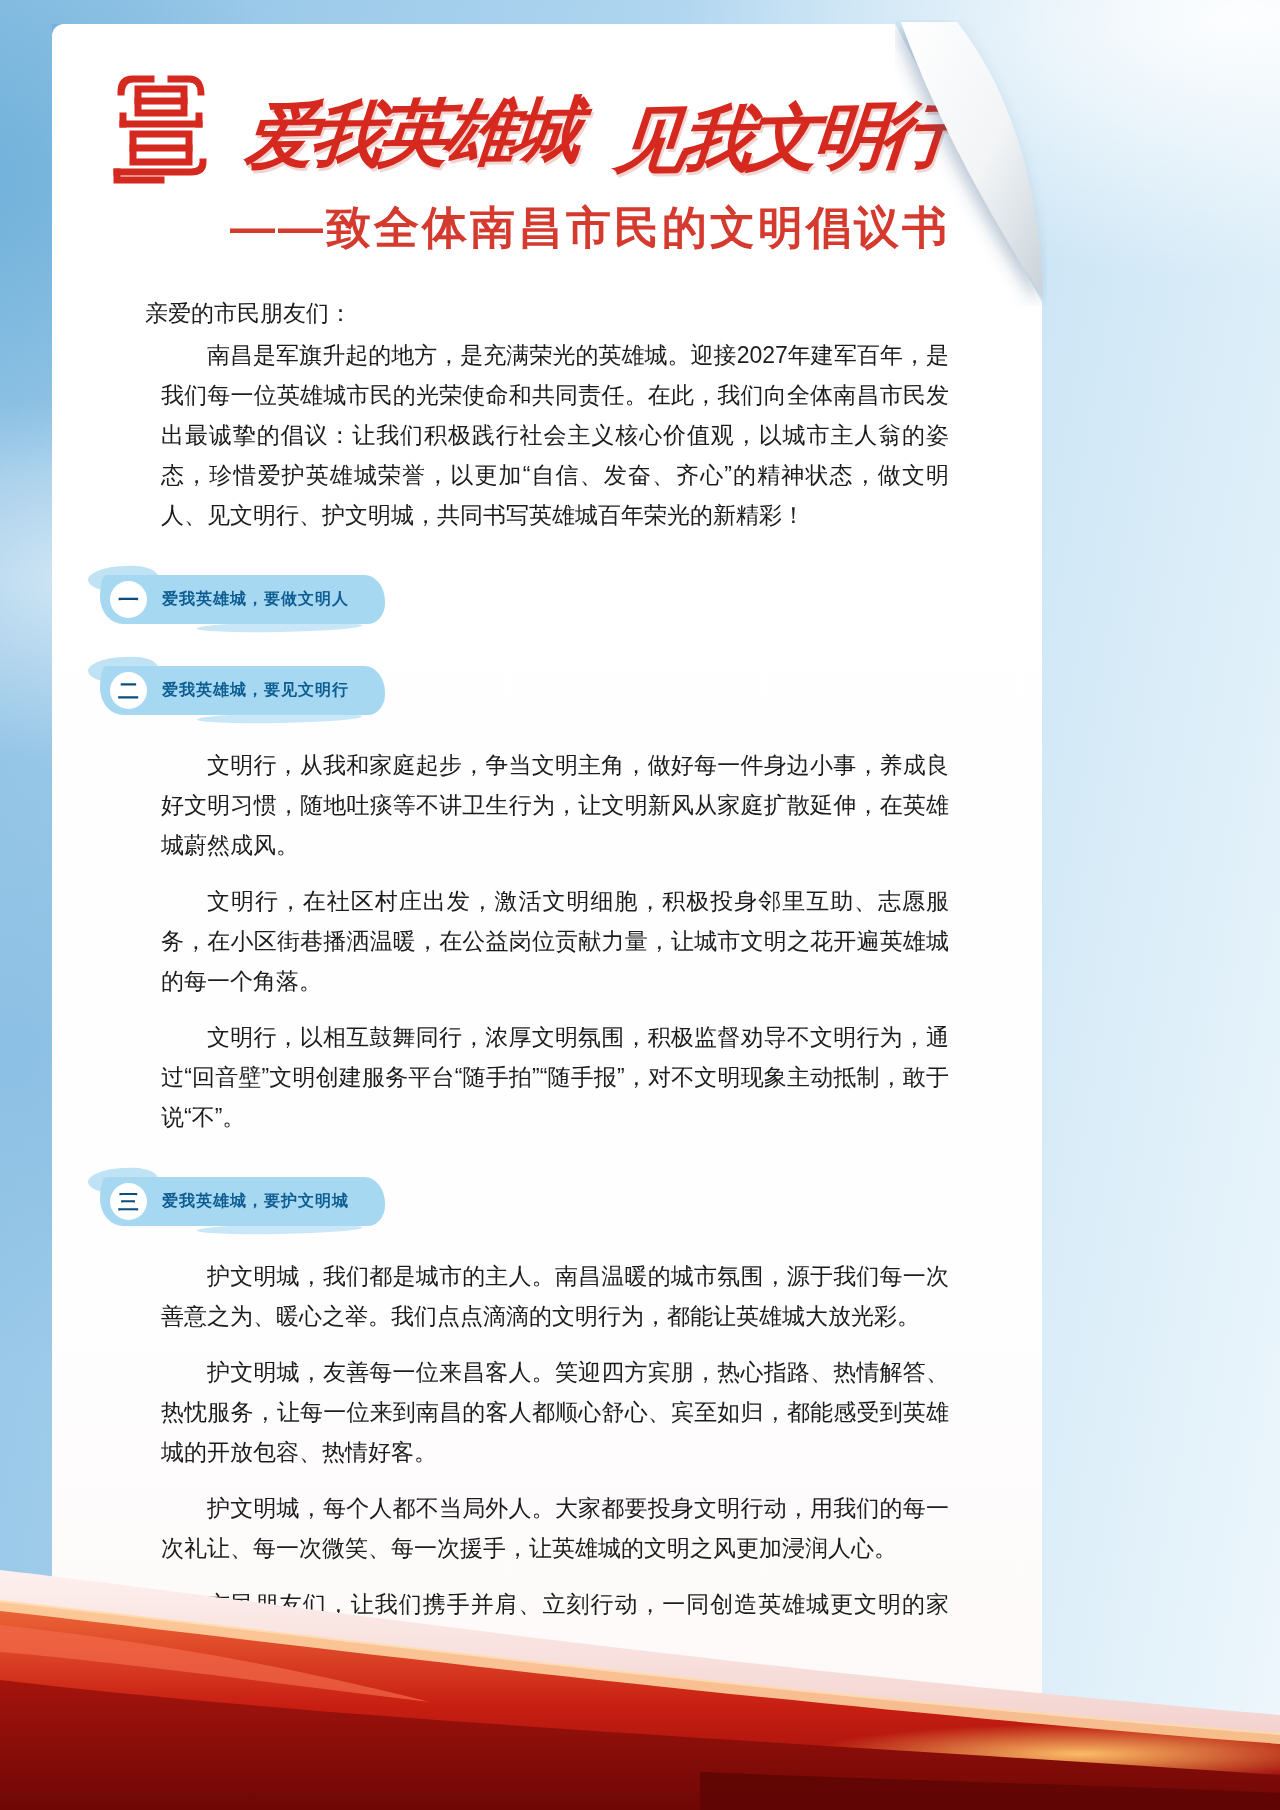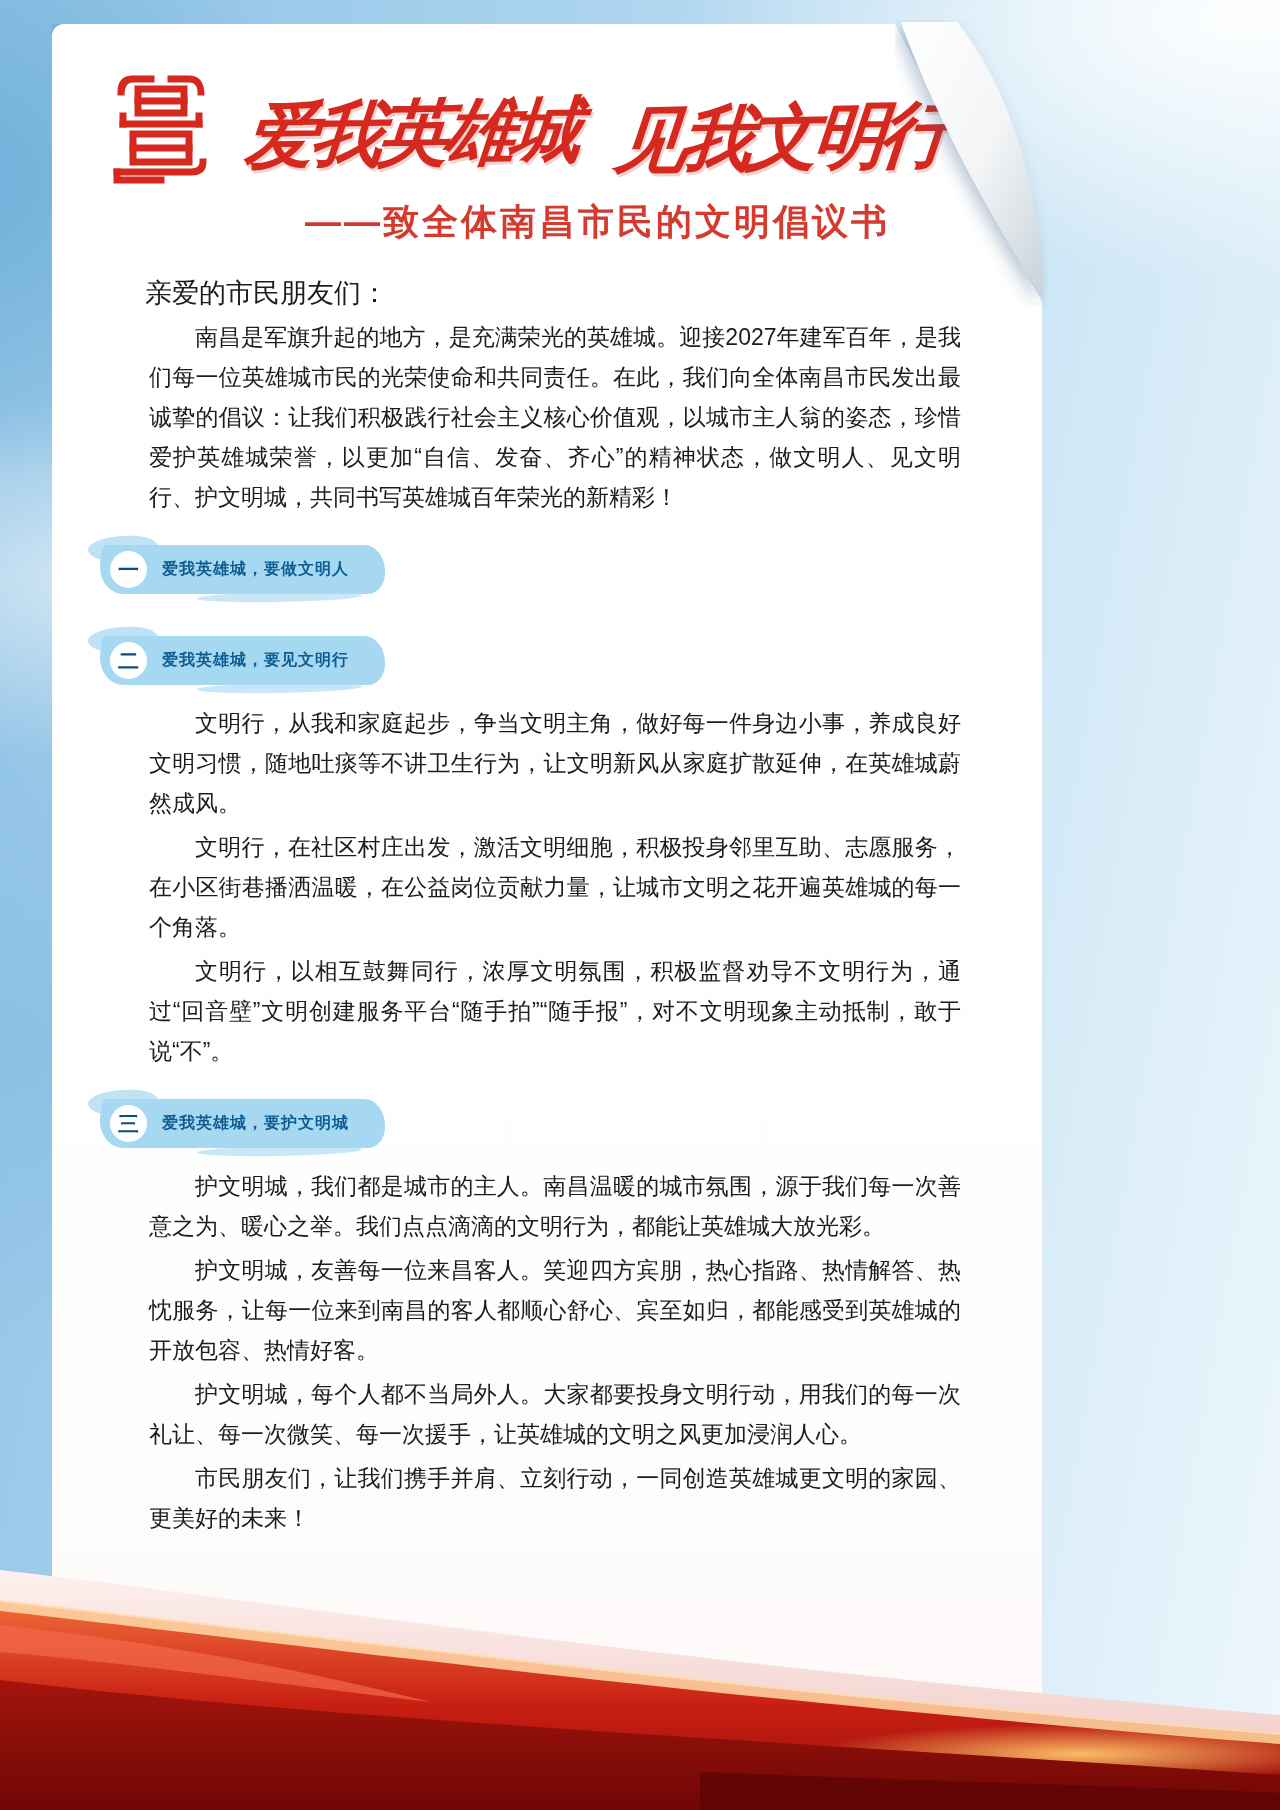--- a/index.html
+++ b/index.html
@@ -28,24 +28,24 @@
   .curl{position:absolute;left:895px;top:20px;width:152px;height:286px;z-index:3;pointer-events:none;}
   
   .content{position:relative;padding:44px 77px 0 93px;z-index:4;}
   .header-row{display:flex;align-items:flex-start;margin-left:-35px;}
   .logo{width:102px;height:112px;flex:0 0 auto;margin-top:4px;}
   .title{margin-left:34px;margin-top:22px;white-space:nowrap;
     color:#d5281e;font-weight:900;font-style:italic;font-size:72px;line-height:1.1;
     letter-spacing:-6px;transform:skewX(-6deg) rotate(-1.2deg);
     text-shadow:2px 3px 0 rgba(180,20,10,.18);}
   .title .t2{display:inline-block;margin-left:26px;transform:translateY(12px);}
-  .subtitle{margin-top:14px;padding-left:85px;text-align:center;
-    color:#d43a2e;font-size:36px;font-weight:600;letter-spacing:3px;}
-  .salutation{margin-top:28px;font-size:27px;color:#1c1c1c;}
-  .para{margin:4px;font-size:23px;line-height:40px;color:#1c1c1c;
+  .subtitle{margin-top:14px;padding-left:85px;text-align:left;
+    color:#d43a2e;font-size:45px;font-weight:600;letter-spacing:3px;}
+  .salutation{margin-top:40px;font-size:23px;color:#1c1c1c;}
+  .para{margin:16px;font-size:23px;line-height:40px;color:#1c1c1c;
     text-align:justify;text-indent:2em;}
   .intro{margin-top:6px;}
   
   .sec{margin-top:4px;}
   .sec-band{position:relative;display:inline-flex;align-items:center;
     margin:24px 0 14px -45px;padding:6px 36px 6px 10px;
     background:#a6d8f2;border-radius:8px 26px 22px 30px / 28px 34px 26px 34px;}
   .sec-band::before{content:"";position:absolute;left:-12px;top:-9px;width:70px;height:26px;
     background:#bfe2f5;border-radius:60% 80% 40% 90%;z-index:-1;transform:rotate(-6deg);}
   .sec-band::after{content:"";position:absolute;left:34%;bottom:-8px;width:58%;height:10px;

